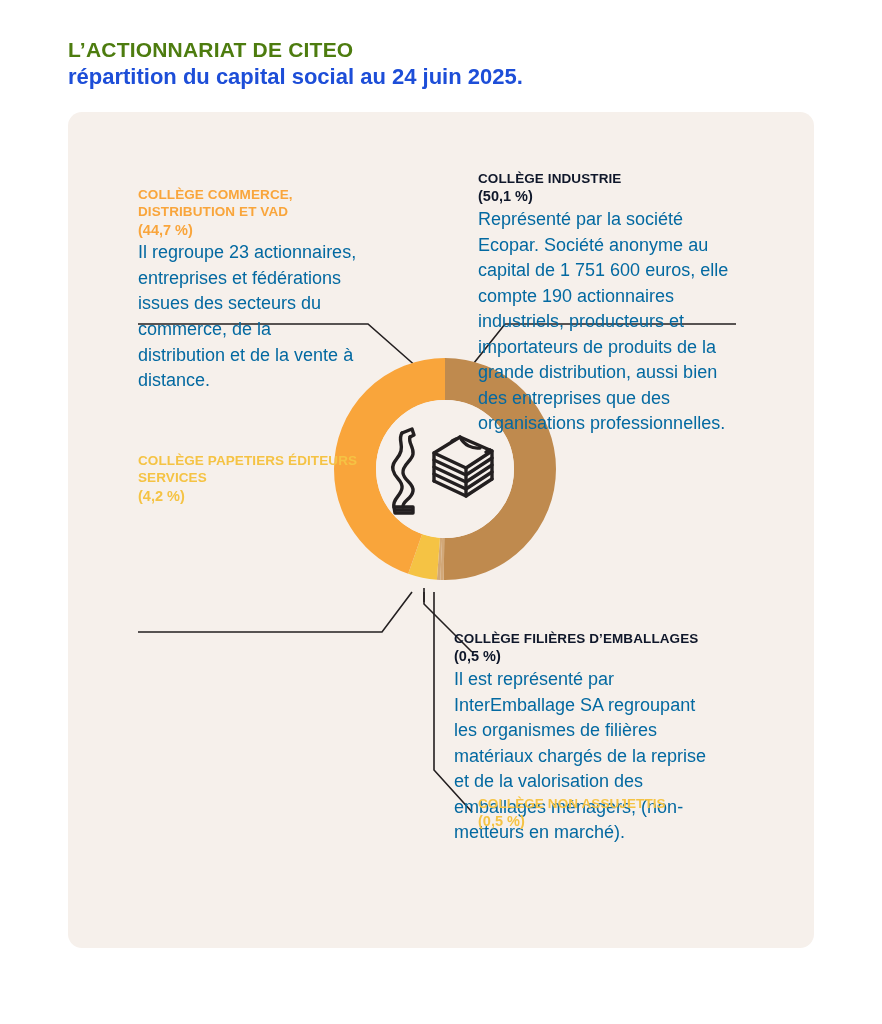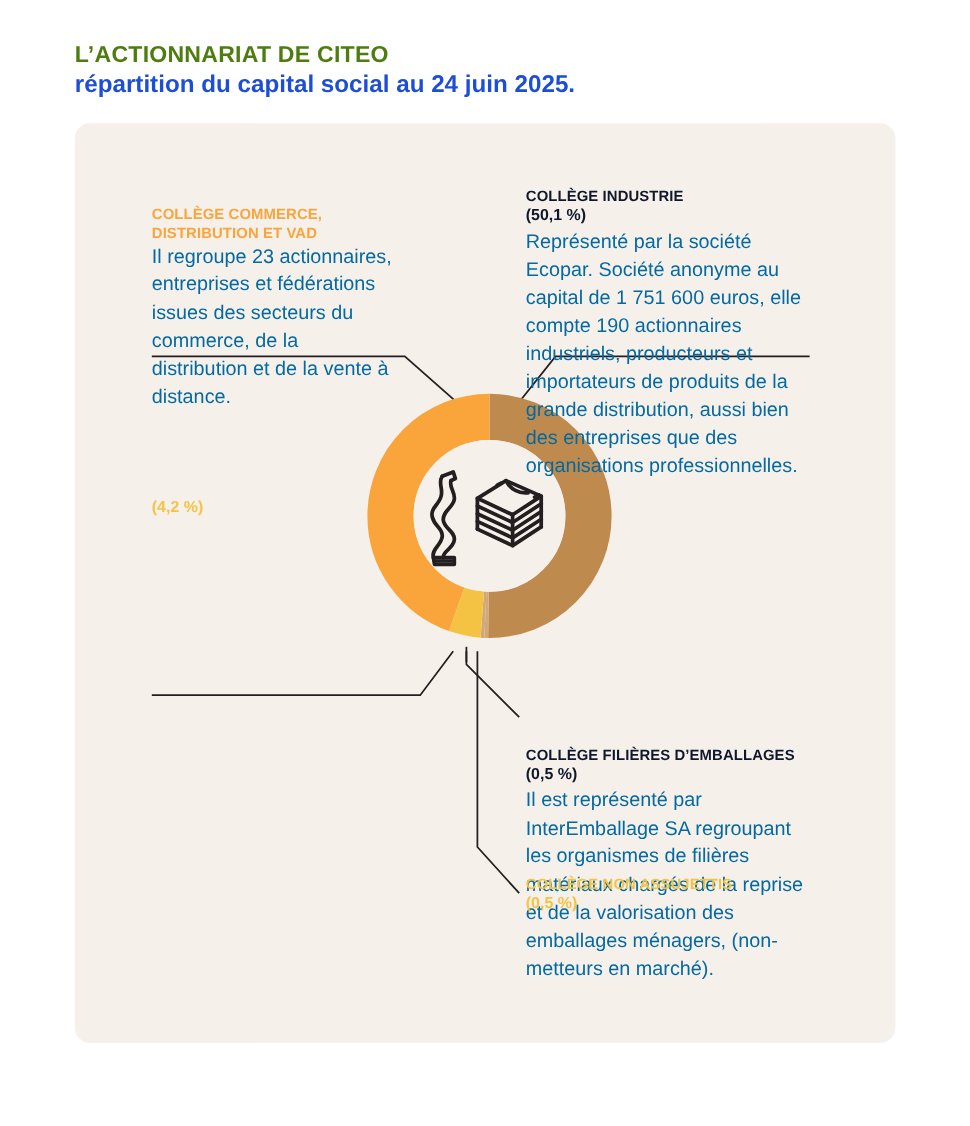--- a/index.html
+++ b/index.html
@@ -74,21 +74,21 @@
     margin: 0;
   }
   .c-orange { color: #F9A53B; }
   .c-yellow { color: #F5C344; }
   .c-brown  { color: #0f172a; }
 
   
   #block-commerce  { left: 138px; top: 186px;  width: 220px; }
   #block-industrie { left: 478px; top: 170px;  width: 262px; }
   #block-papetiers { left: 138px; top: 452px;  width: 220px; }
-  #block-filieres  { left: 478px; top: 630px;  width: 262px; margin-top: 48px; }
+  #block-filieres  { left: 454px; top: 630px;  width: 262px; }
   #block-nonassuj  { left: 478px; top: 795px;  width: 262px; }
 
   
   .leaders {
     position: absolute;
     left: 0; top: 0;
     width: 882px; height: 1024px;
     z-index: 2;
     pointer-events: none;
   }
@@ -176,30 +176,32 @@
       <path d="M48 60 L80 75 L106 58"></path>
       <path d="M48 32 L48 60"></path>
       <path d="M106 30 L106 58"></path>
       <path d="M80 47 L80 75"></path>
     </g>
   </svg>
 </div>
 
 <div class="block" id="block-commerce">
   <p class="heading c-orange">COLLÈGE COMMERCE, DISTRIBUTION ET VAD</p>
+  <p class="pct c-orange">(44,7 %)</p>
   <p class="body">Il regroupe 23 actionnaires, entreprises et fédérations issues des secteurs du commerce, de la distribution et de la vente à distance.</p>
 </div>
 
 <div class="block" id="block-industrie">
   <p class="heading c-brown">COLLÈGE INDUSTRIE</p>
   <p class="pct c-brown">(50,1 %)</p>
   <p class="body">Représenté par la société Ecopar. Société anonyme au capital de 1 751 600 euros, elle compte 190 actionnaires industriels, producteurs et importateurs de produits de la grande distribution, aussi bien des entreprises que des organisations professionnelles.</p>
 </div>
 
 <div class="block" id="block-papetiers">
+  <p class="heading c-yellow">COLLÈGE PAPETIERS ÉDITEURS SERVICES</p>
   <p class="pct c-yellow">(4,2 %)</p>
 </div>
 
 <div class="block" id="block-filieres">
   <p class="heading c-brown">COLLÈGE FILIÈRES D’EMBALLAGES</p>
   <p class="pct c-brown">(0,5 %)</p>
   <p class="body">Il est représenté par InterEmballage SA regroupant les organismes de filières matériaux chargés de la reprise et de la valorisation des emballages ménagers, (non-metteurs en marché).</p>
 </div>
 
 <div class="block" id="block-nonassuj">

